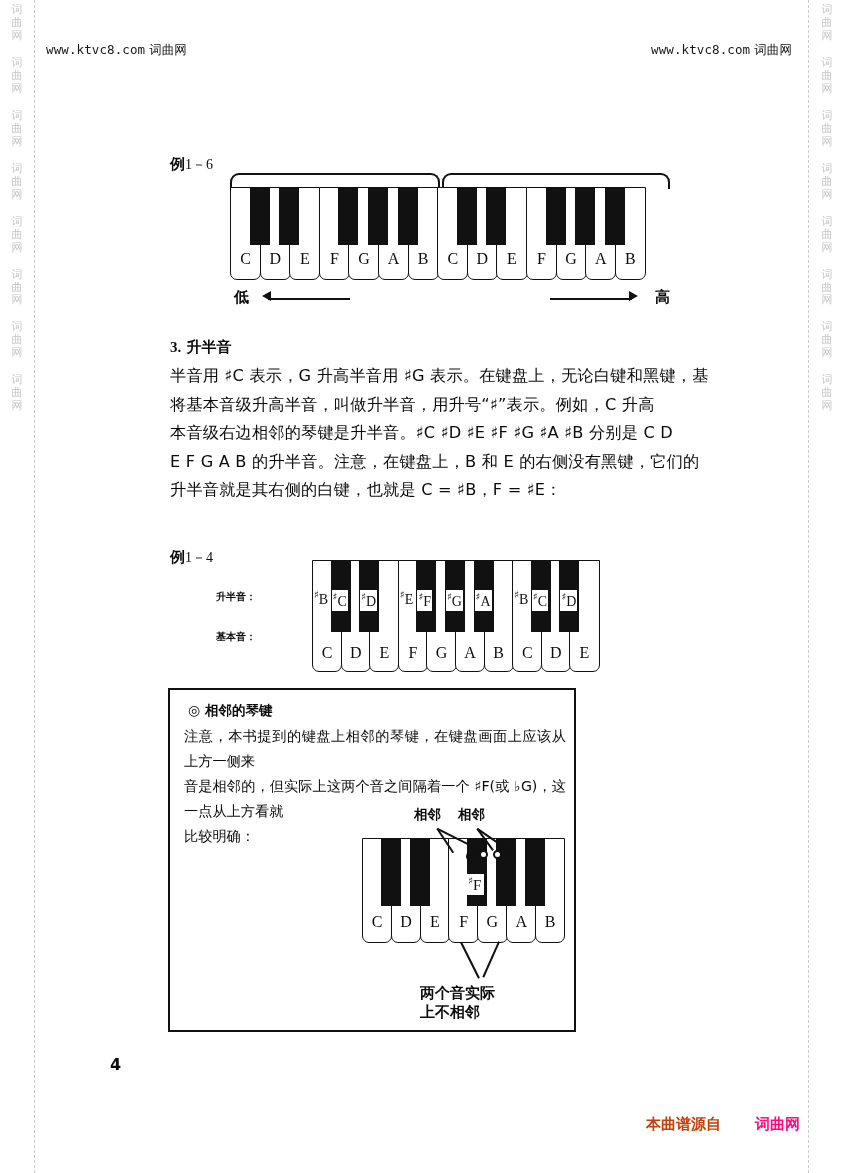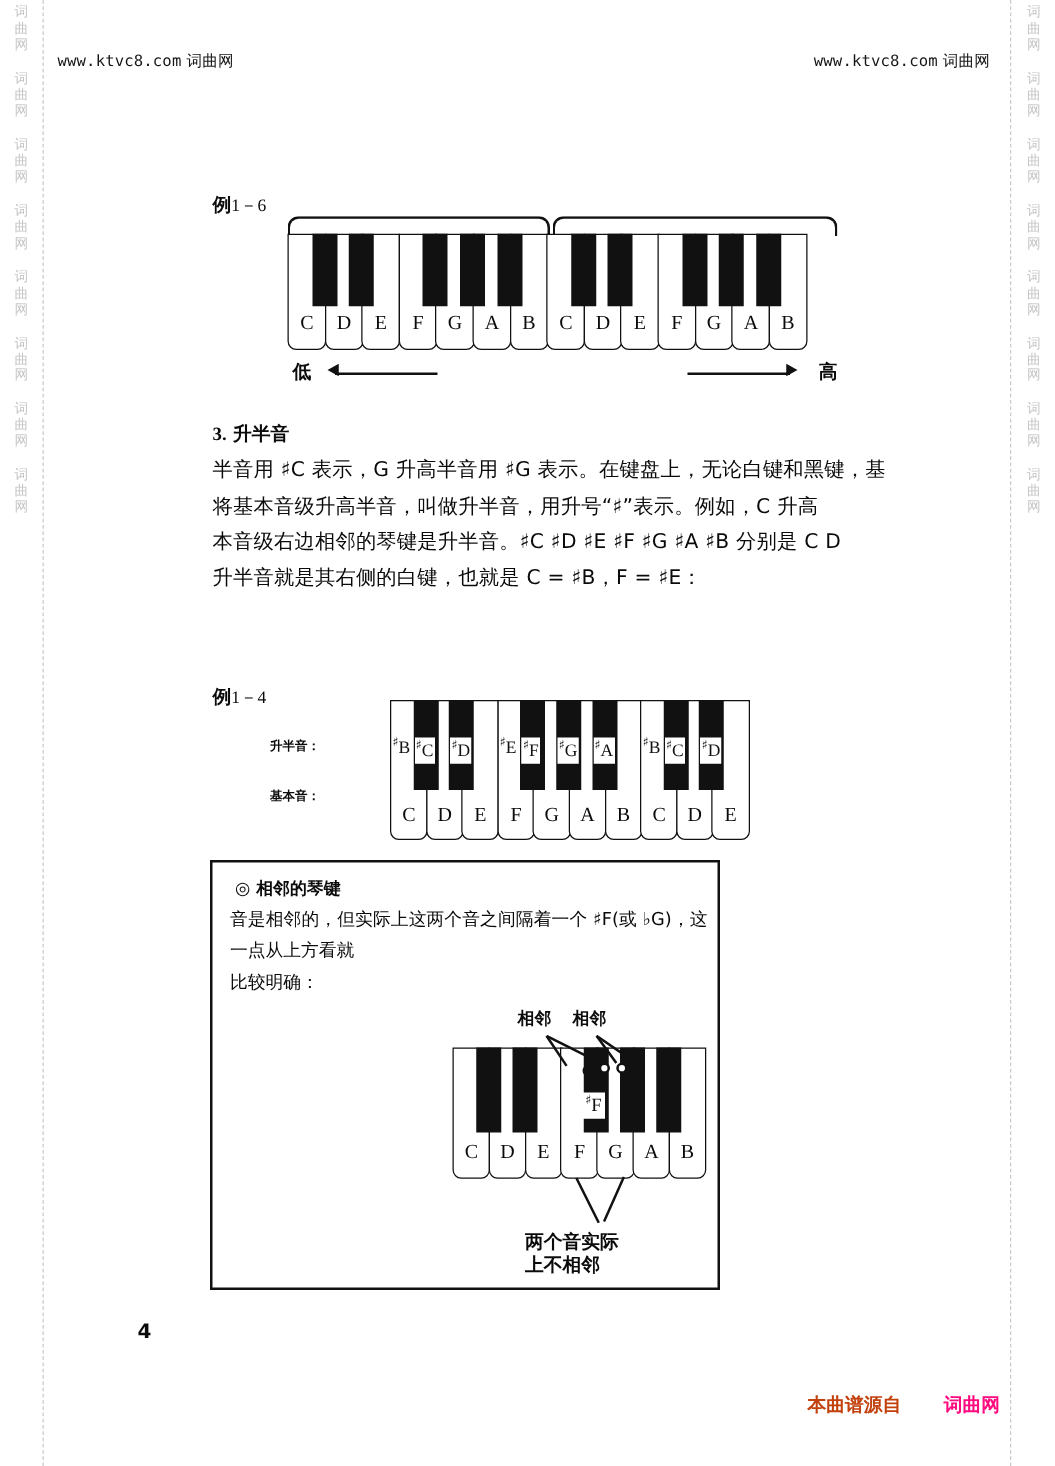--- a/index.html
+++ b/index.html
@@ -308,20 +308,21 @@
 
   <div class="sect" id="sec3">
     <span class="no">3.</span>
     <span>升半音</span>
   </div>
 
   <div class="para">
     <div>半音用 ♯C 表示，G 升高半音用 ♯G 表示。在键盘上，无论白键和黑键，基</div>
     <div>将基本音级升高半音，叫做升半音，用升号“♯”表示。例如，C 升高</div>
     <div>本音级右边相邻的琴键是升半音。♯C ♯D ♯E ♯F ♯G ♯A ♯B 分别是 C D</div>
+    <div>E F G A B 的升半音。注意，在键盘上，B 和 E 的右侧没有黑键，它们的</div>
     <div>升半音就是其右侧的白键，也就是 C = ♯B，F = ♯E：</div>
   </div>
 
   <div id="ex14">
     <div class="lbl exlabel">
       <span>例</span><span class="num">1－4</span>
     </div>
     <div class="rowlbl rl1">升半音：</div>
     <div class="rowlbl rl2">基本音：</div>
     <div class="kb kbd">
@@ -380,20 +381,21 @@
         </div>
     </div>
   </div>
 
   <div id="notebox">
     <div class="bhead">
       <span class="ring">◎</span>
       <span>相邻的琴键</span>
     </div>
     <div class="btext">
+      <div>注意，本书提到的键盘上相邻的琴键，在键盘画面上应该从上方一侧来</div>
       <div>音是相邻的，但实际上这两个音之间隔着一个 ♯F(或 ♭G)，这一点从上方看就</div>
       <div>比较明确：</div>
     </div>
 
     <div id="ex15">
       <div class="toplabel" id="tl1" style="left: 52px; top: -32px;">相邻</div>
       <div class="toplabel" id="tl2" style="left: 96px; top: -32px;">相邻</div>
       <div class="kb kbd">
         <div class="whites" id="ex15-whites">
             <div class="wkey">

